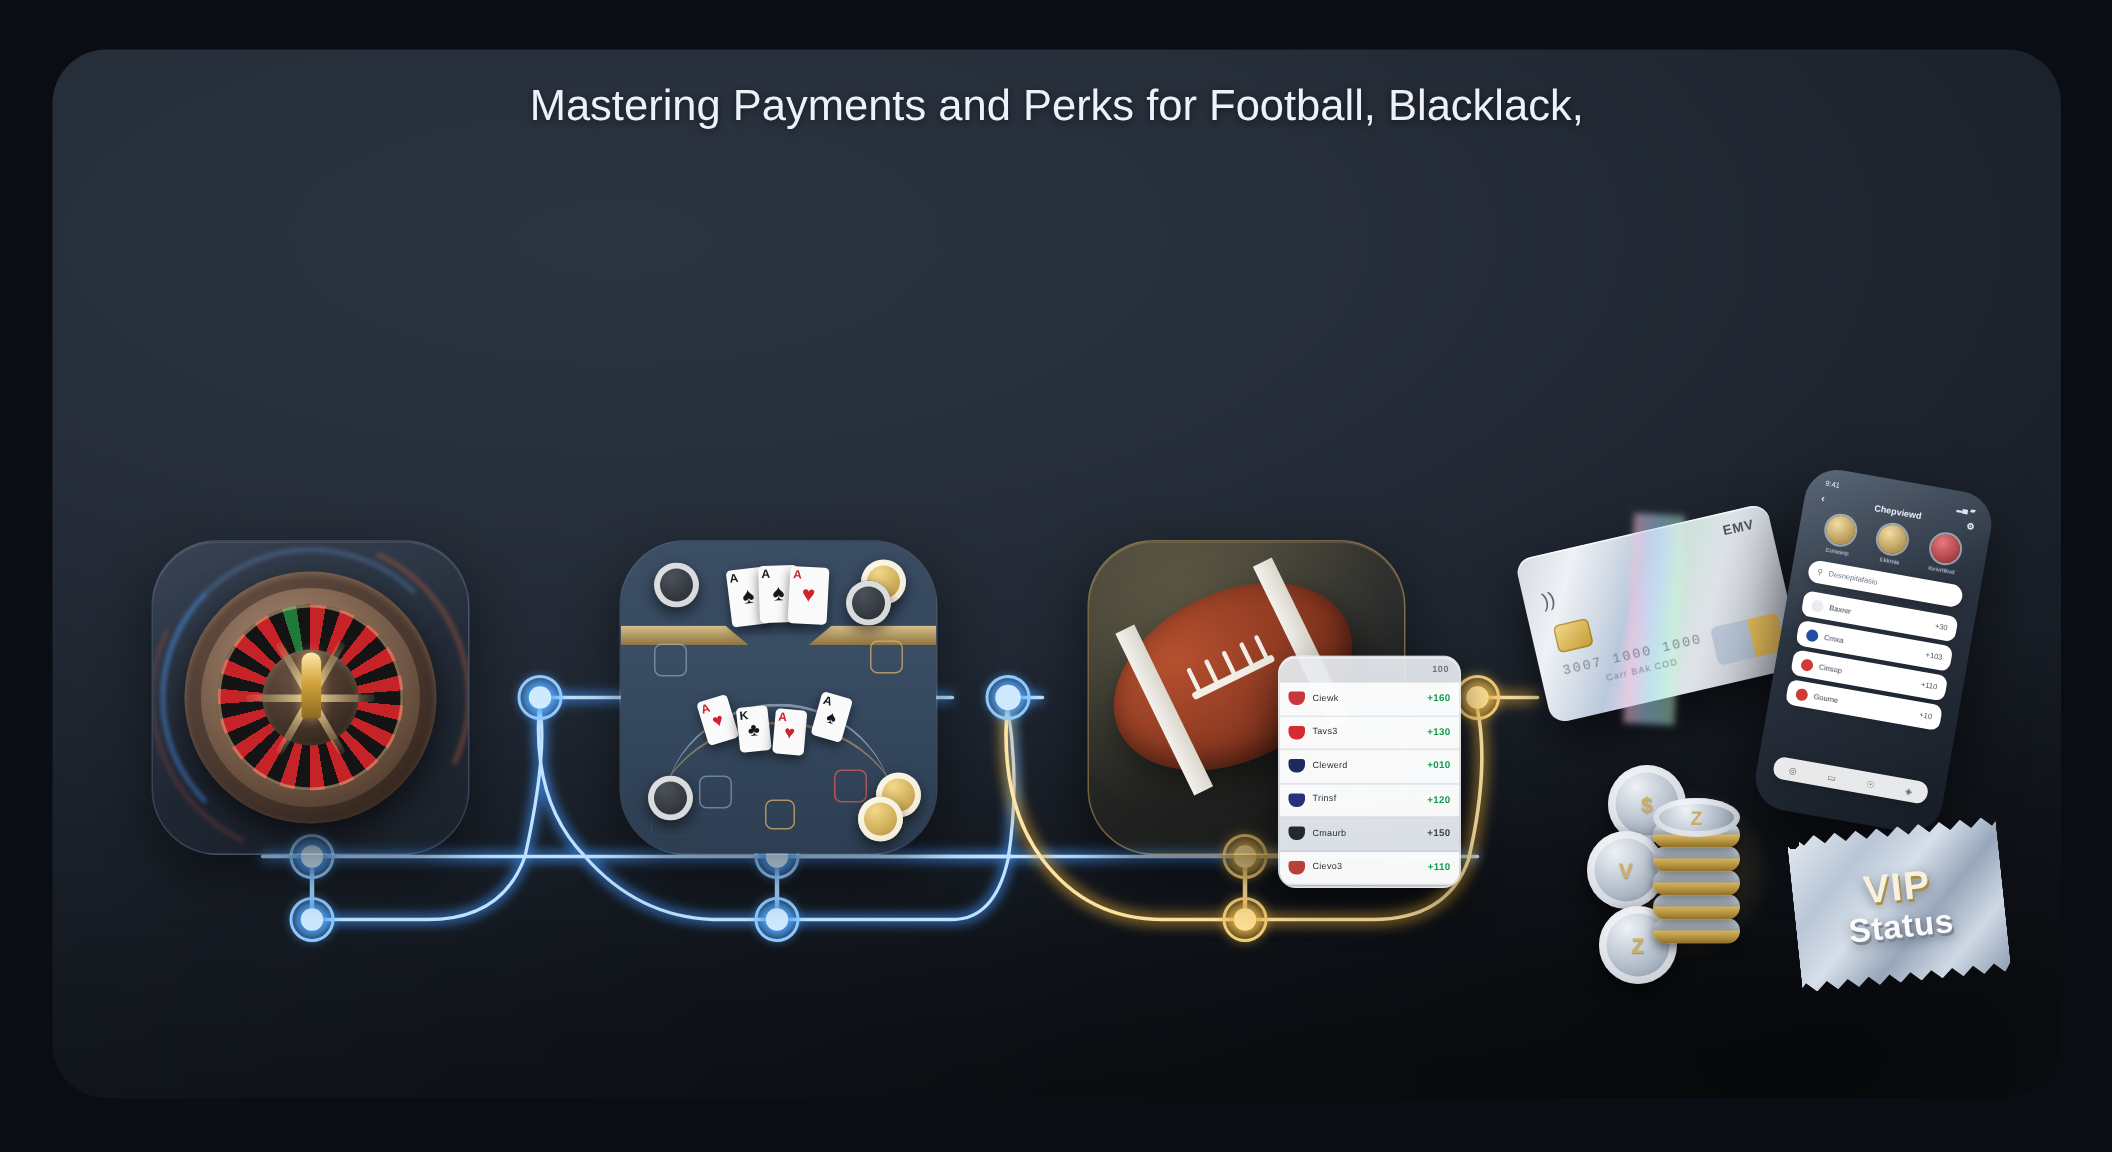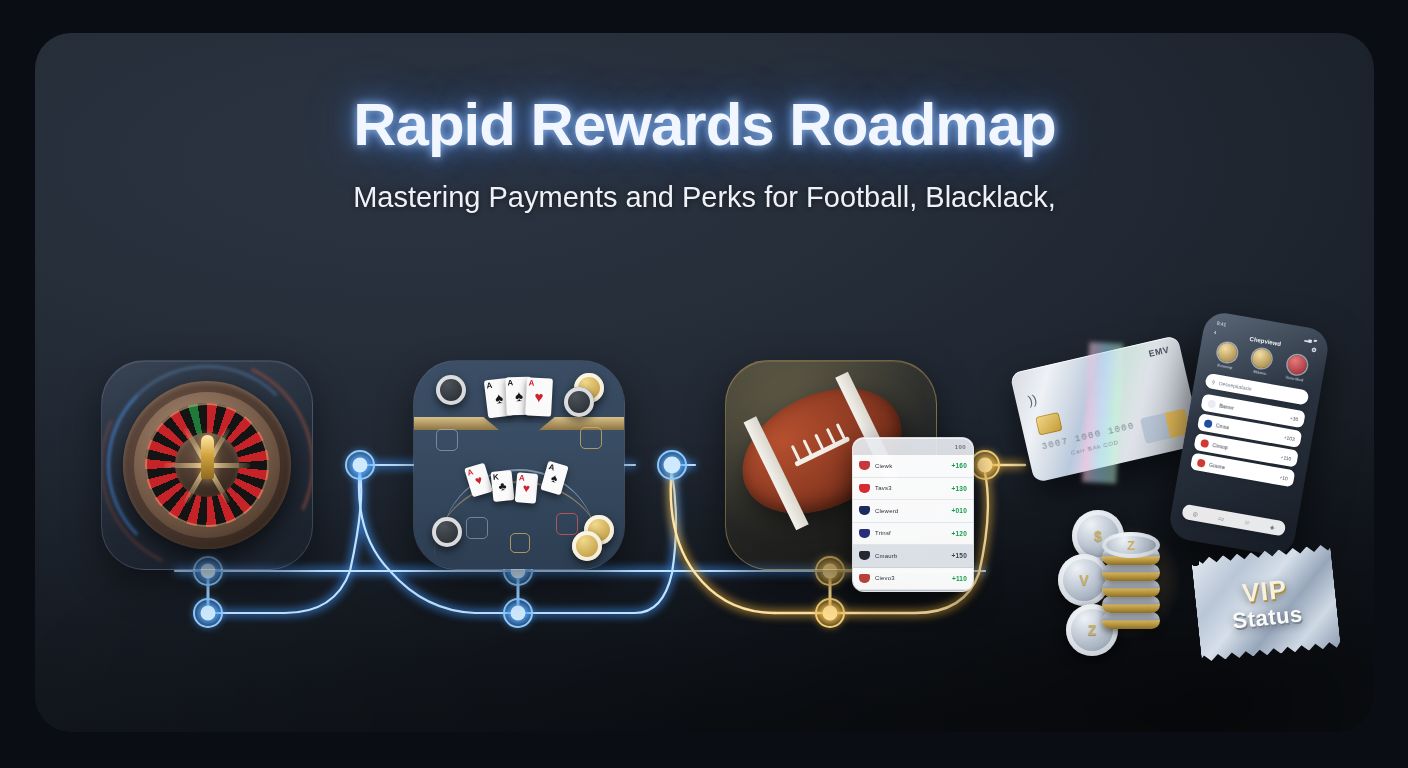--- a/index.html
+++ b/index.html
@@ -230,21 +230,20 @@
   .vip .l2{ font-size:22px; font-weight:bold; color:#fbfbfb; letter-spacing:.5px; margin-top:-2px;
     text-shadow:1px 2px 0 #7a8594, 0 3px 8px rgba(0,0,0,.4); }
 </style>
 </head>
 <body>
 
 <div id="stage">
   <div class="panel">
 
     <div class="head">
-      <div class="title">Rapid Rewards Roadmap</div>
       <div class="subtitle">
         <div>Mastering Payments and Perks for Football, Blacklack,</div>
       </div>
     </div>
 
     <svg class="graph" viewBox="0 0 1339 699">
       <defs>
         <filter id="gb" x="-60%" y="-60%" width="220%" height="220%">
           <feGaussianBlur stdDeviation="4"></feGaussianBlur>
         </filter>

